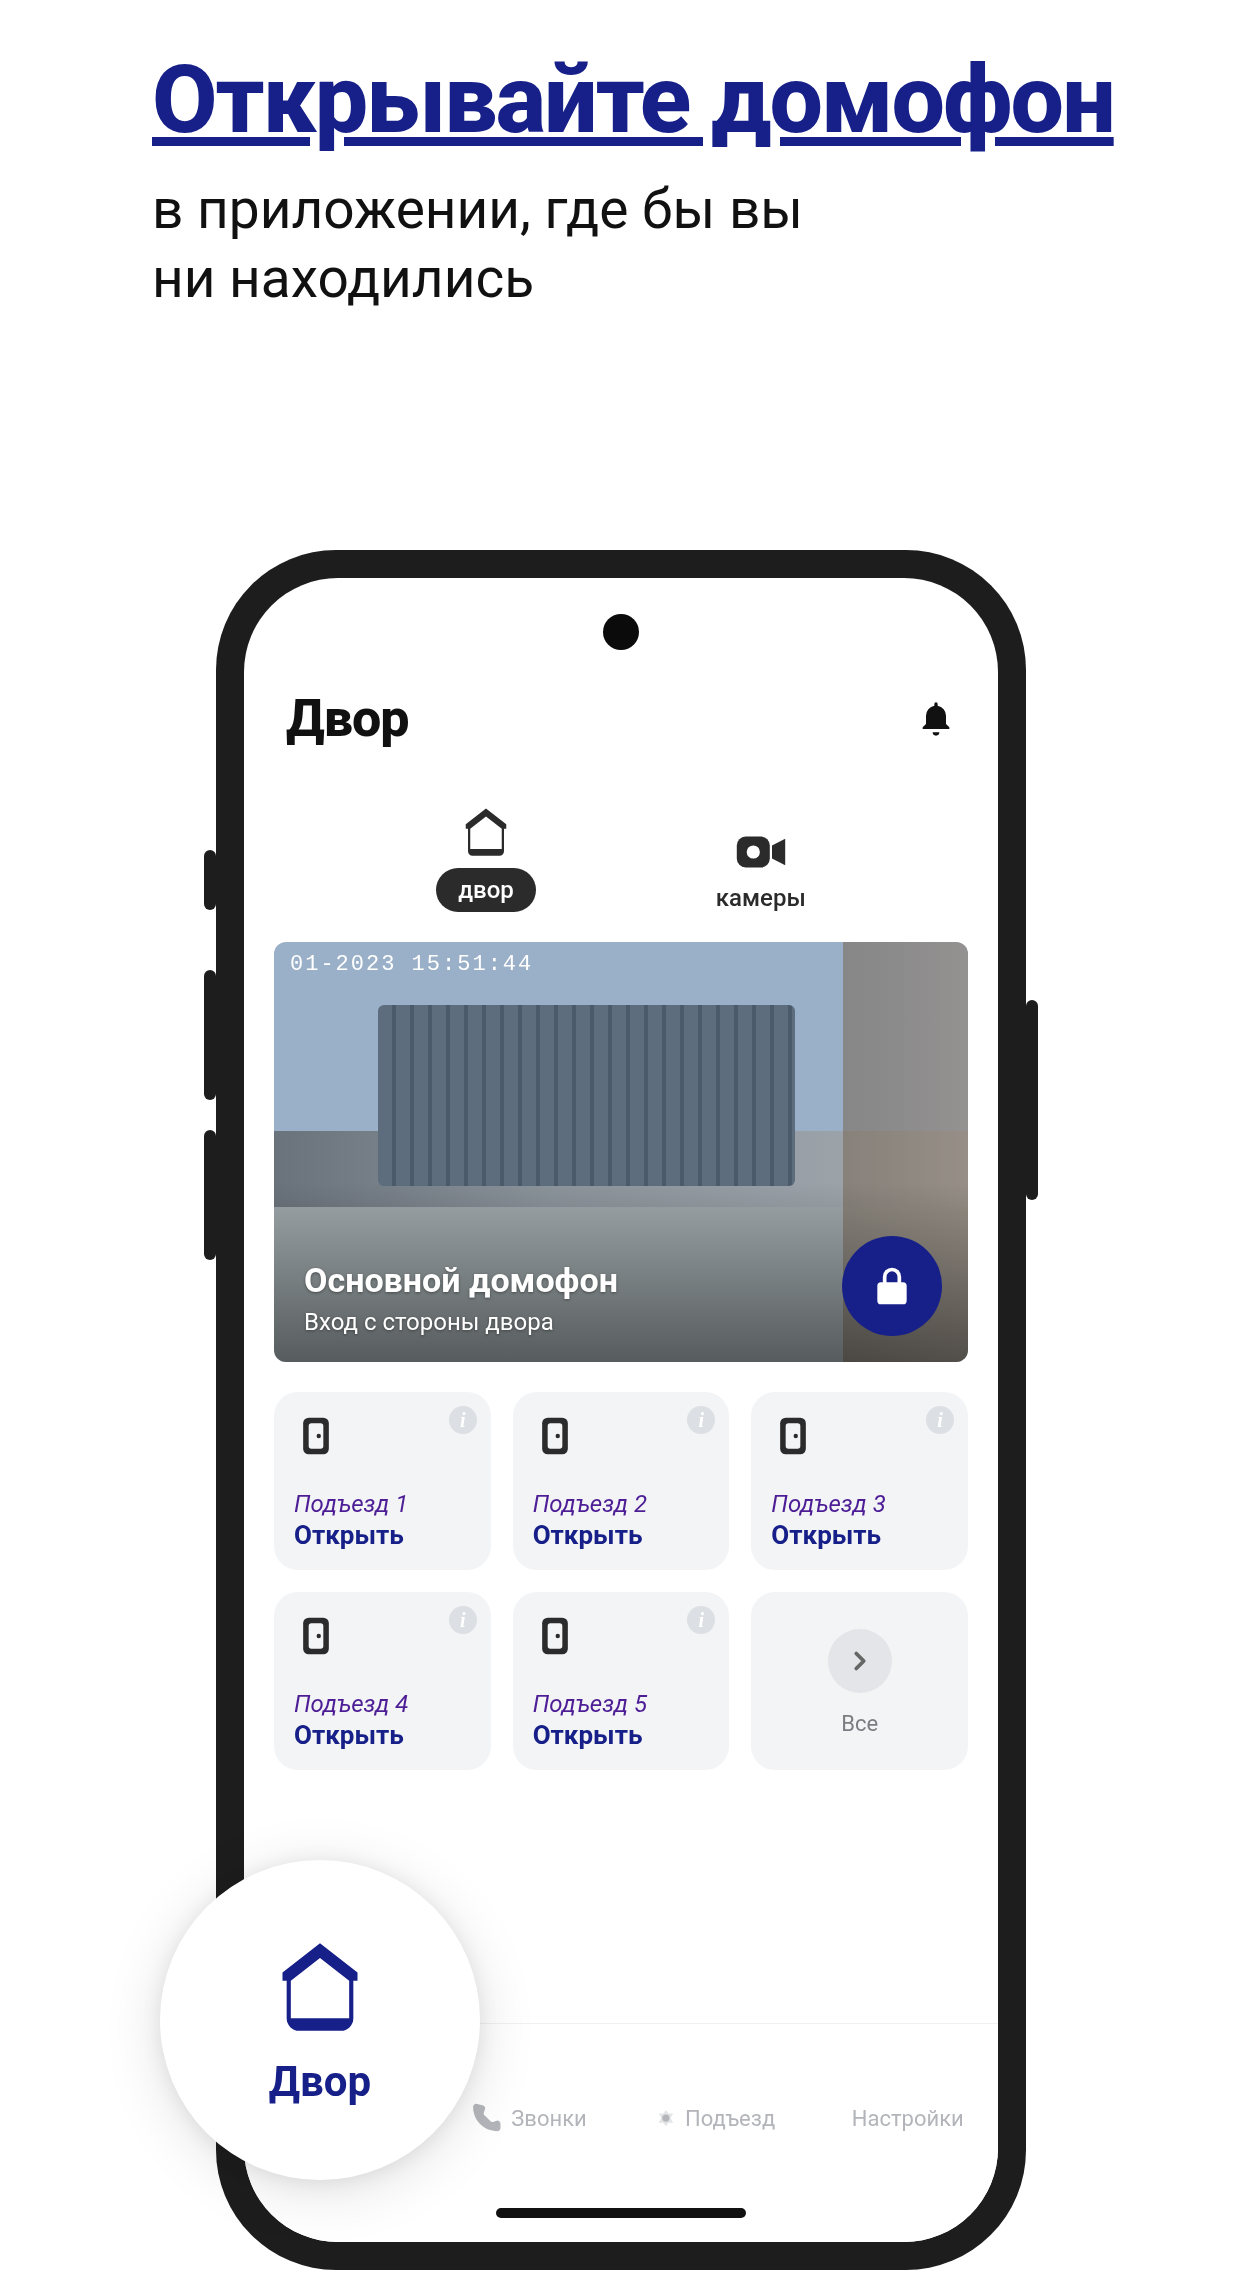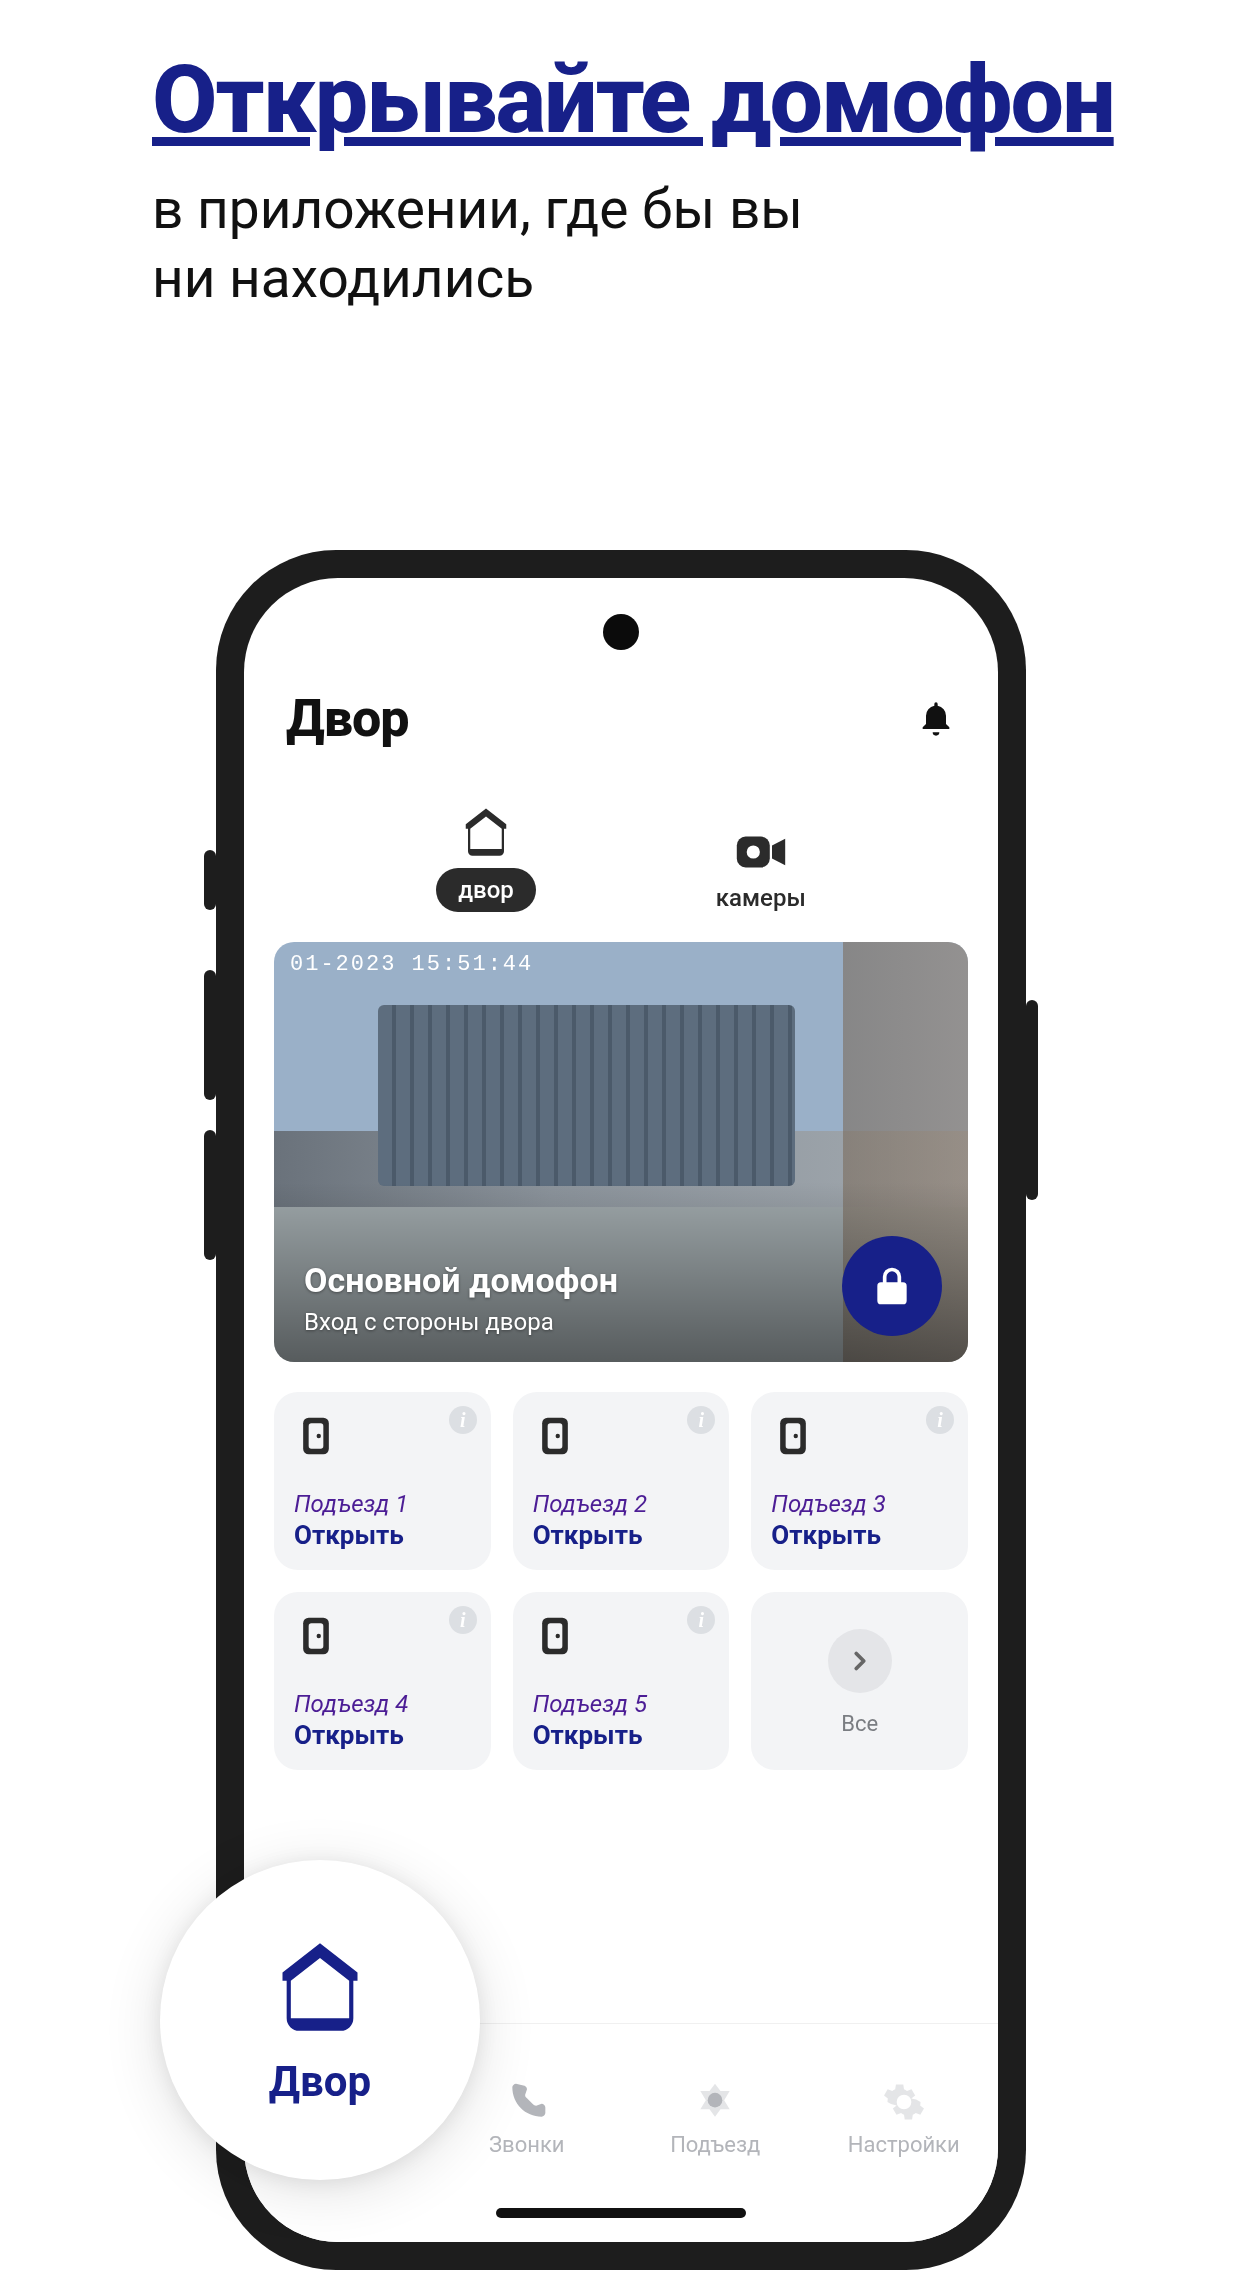--- a/index.html
+++ b/index.html
@@ -136,21 +136,21 @@
     background: #2b2b2b;
     color: #fff;
     padding: 8px 22px;
     border-radius: 999px;
   }
 
   
   .camera-card {
     margin-top: 30px;
     height: 420px;
-    border-radius: 20px;
+    border-radius: 12px;
     position: relative;
     overflow: hidden;
     background: linear-gradient(#9ab0c8 0%, #9ab0c8 45%, #9ea7aa 45%, #9ea7aa 100%);
   }
   .camera-card::before {
     content:"";
     position:absolute;
     left:0; right:0;
     top:45%;
     height:18%;
@@ -291,21 +291,21 @@
     height: 220px;
     background: #fff;
     border-top: 1px solid #f0f0f0;
     display: flex;
     justify-content: space-around;
     align-items: center;
     padding-bottom: 30px;
   }
   .tab {
     display: flex;
-    flex-direction: column;
+    flex-direction: row;
     align-items: center;
     gap: 8px;
     color: #b3b5ba;
     width: 120px;
   }
   .tab-label { font-size: 22px; }
 
   
   .active-bubble {
     position: absolute;

